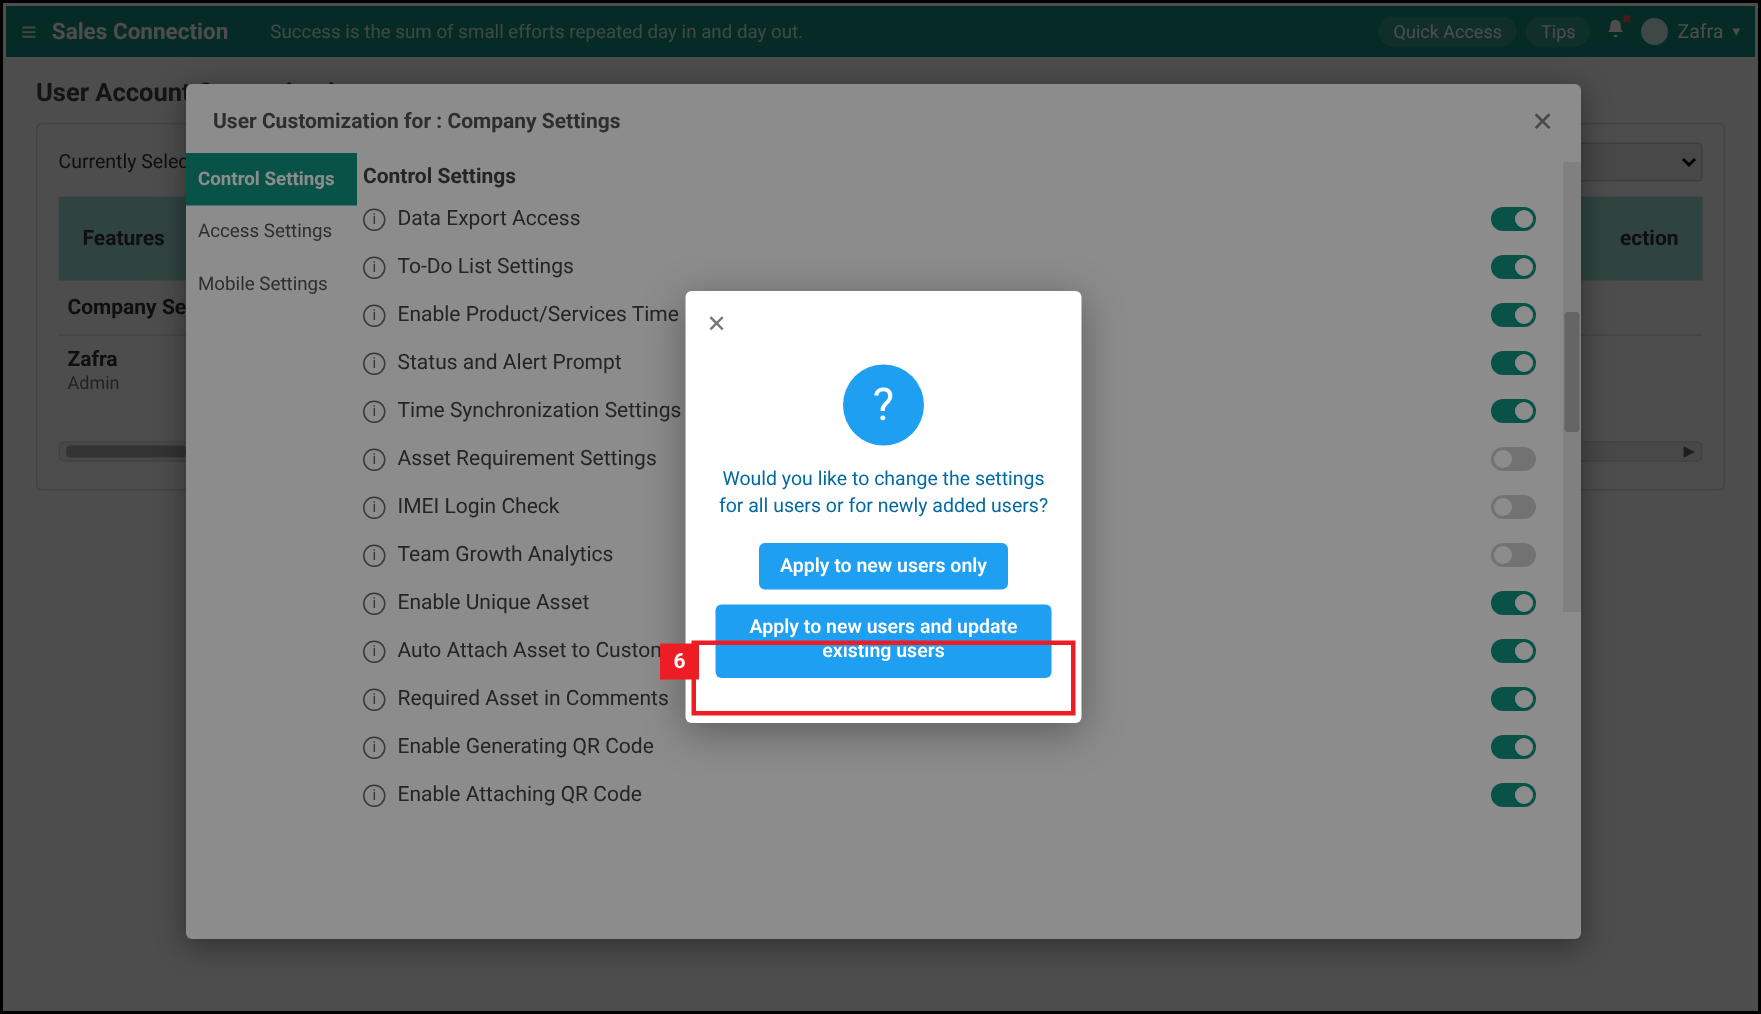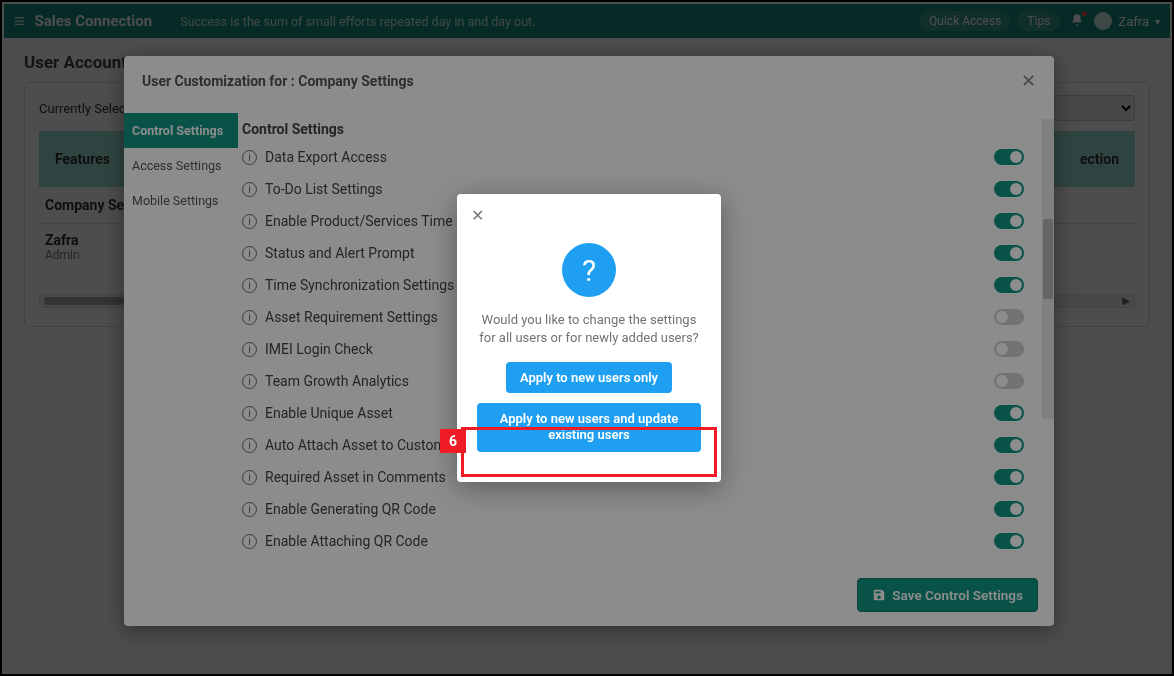--- a/index.html
+++ b/index.html
@@ -33,21 +33,21 @@
   .feat-header .right { position:absolute; right:16px; }
   .grid-row { border-bottom:1px solid #e4e4e4; padding:10px 6px; font-size:14px; font-weight:700; }
   .user-row { padding: 8px 6px 20px; }
   .user-row .name { font-weight:700; font-size:14px; }
   .user-row .role { font-size:12px; color:#777; }
   .hscroll { height: 14px; background:#eee; border:1px solid #ddd; border-radius:4px; margin-top:12px; position:relative; }
   .hscroll .thumb { position:absolute; left:4px; top:2px; height:8px; width:80px; background:#aaa; border-radius:3px; }
   .hscroll .arrow-r { position:absolute; right:4px; top:0; font-size:10px; color:#666; }
   
   
-  .modal1 { position:absolute; left:122px; top:54px; width:930px; height:570px; background:#fff; border-radius:4px; box-shadow:0 4px 20px rgba(0,0,0,0.4); display:flex; flex-direction:column;gap:12px; }
+  .modal1 { position:absolute; left:122px; top:54px; width:930px; height:570px; background:#fff; border-radius:4px; box-shadow:0 4px 20px rgba(0,0,0,0.4); display:flex; flex-direction:column; }
   .modal1-header { padding: 14px 18px 10px; display:flex; align-items:center; }
   .modal1-title { font-size:14px; font-weight:700; color:#555; }
   .modal1-close { margin-left:auto; font-size:18px; color:#888; cursor:pointer; }
   .modal1-body { flex:1; display:flex; overflow:hidden; position:relative; }
   .sidenav { width:114px; }
   .sidenav-item { padding: 10px 8px; font-size:12.5px; color:#555; cursor:pointer; }
   .sidenav-item.active { background:#0f9683; color:#fff; font-weight:700; }
   .settings-area { flex:1; padding: 0 8px 0 4px; overflow:hidden; position:relative; }
   .settings-heading { font-size:14px; font-weight:700; color:#444; padding: 8px 0 4px; }
   .setting-row { display:flex; align-items:center; padding: 8px 22px 8px 0; font-size:14px; color:#444; }
@@ -64,21 +64,21 @@
   .save-ic { width:14px; height:14px; }
   
   
   .dim-overlay2 { position:absolute; inset:0; background:rgba(0,0,0,0.45); }
   
   
   .confirm { position:absolute; left:455px; top:192px; width:264px; background:#fff; border-radius:4px; box-shadow:0 6px 28px rgba(0,0,0,0.35); padding: 12px 14px 20px; }
   .confirm-close { font-size:16px; color:#777; cursor:pointer; }
   .confirm-icon { width:54px; height:54px; border-radius:50%; background:#1e9ff2; color:#fff; display:flex; align-items:center; justify-content:center; font-size:30px; margin: 18px auto 14px; }
   .confirm-title { text-align:center; font-size:15px; font-weight:700; color:#555; margin-bottom:6px; }
-  .confirm-text { text-align:center; font-size:13px; color:#737373; line-height:1.35; margin-bottom:16px; padding: 0 6px; }
+  .confirm-text { text-align:center; font-size:13px; color:#0369a1; line-height:1.35; margin-bottom:16px; padding: 0 6px; }
   .confirm-btn { display:block; margin: 0 auto 10px; background:#1e9ff2; color:#fff; border:none; border-radius:4px; font-size:13px; font-weight:600; cursor:pointer; text-align:center; }
   .confirm-btn.small { padding: 8px 14px; }
   .confirm-btn.big { padding: 8px 10px; width: 224px; line-height:1.25; }
   
   
   .highlight { position:absolute; left:459px; top:425px; width:256px; height:50px; border:3px solid #ee1c25; pointer-events:none; }
   .step-badge { position:absolute; left:438px; top:427px; width:26px; height:24px; background:#ee1c25; color:#fff; font-weight:700; font-size:14px; display:flex; align-items:center; justify-content:center; }
 </style>
 </head>
 <body>
@@ -207,28 +207,20 @@
             <span class="info-ic">i</span>
             <span>Enable Attaching QR Code</span>
             <span class="toggle on"></span>
           </div>
         </div>
       <div class="settings-scroll">
         <div class="sthumb"></div>
       </div>
     </div>
   </div>
-  <div class="modal1-footer">
-    <button class="save-btn">
-      <svg class="save-ic" viewBox="0 0 24 24" fill="#fff">
-          <path d="M17 3H5a2 2 0 0 0-2 2v14a2 2 0 0 0 2 2h14a2 2 0 0 0 2-2V7l-4-4zM12 19a3 3 0 1 1 0-6 3 3 0 0 1 0 6zm3-10H6V6h9v3z"></path>
-        </svg>
-      <span>Save Control Settings</span>
-    </button>
-  </div>
 </div>
 
 <div class="dim-overlay2"></div>
 
 <div class="confirm">
   <span class="confirm-close">✕</span>
   <div class="confirm-icon">?</div>
   <div class="confirm-text">Would you like to change the settings for all users or for newly added users?</div>
   <button class="confirm-btn small">Apply to new users only</button>
   <button class="confirm-btn big">Apply to new users and update existing users</button>

